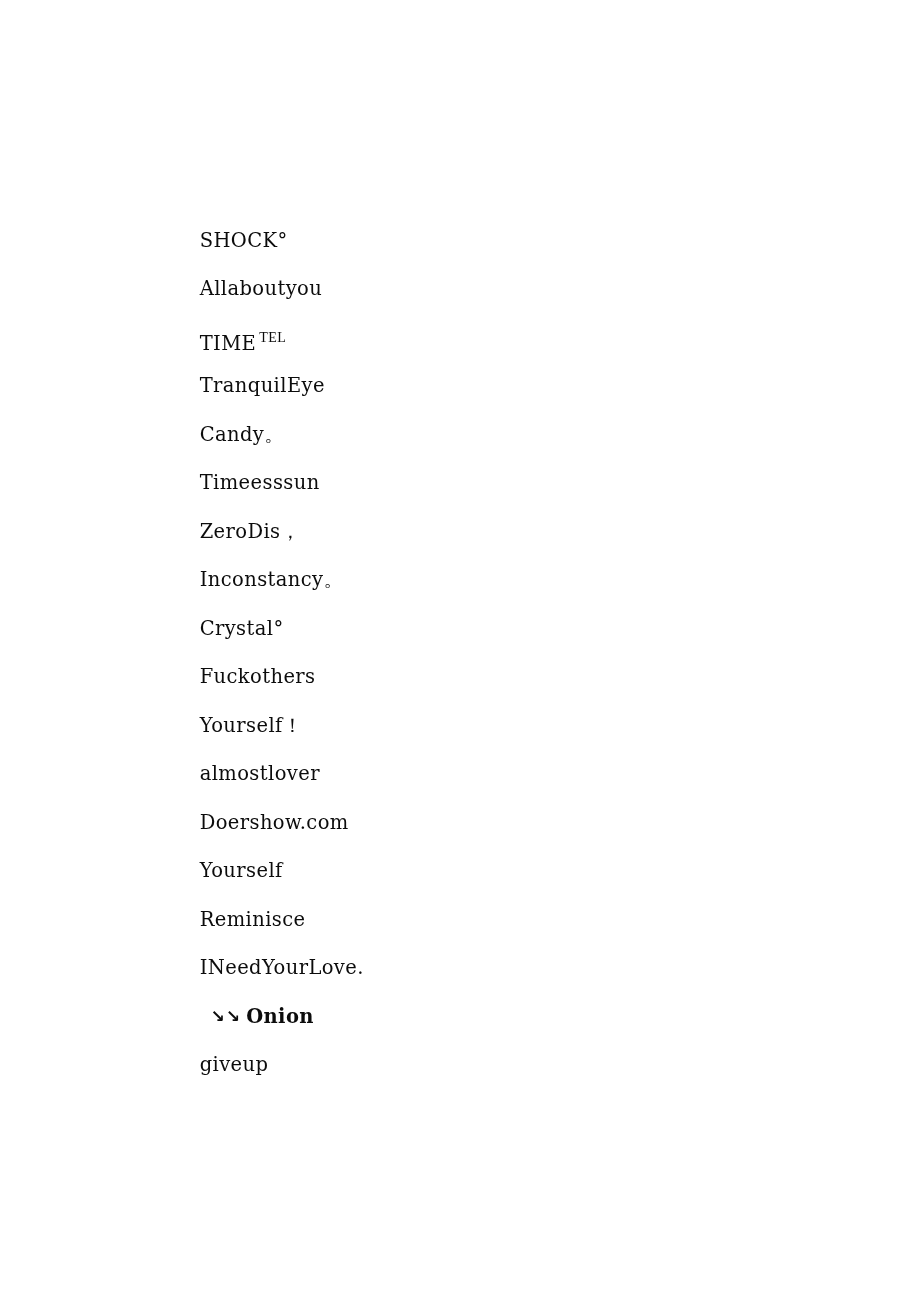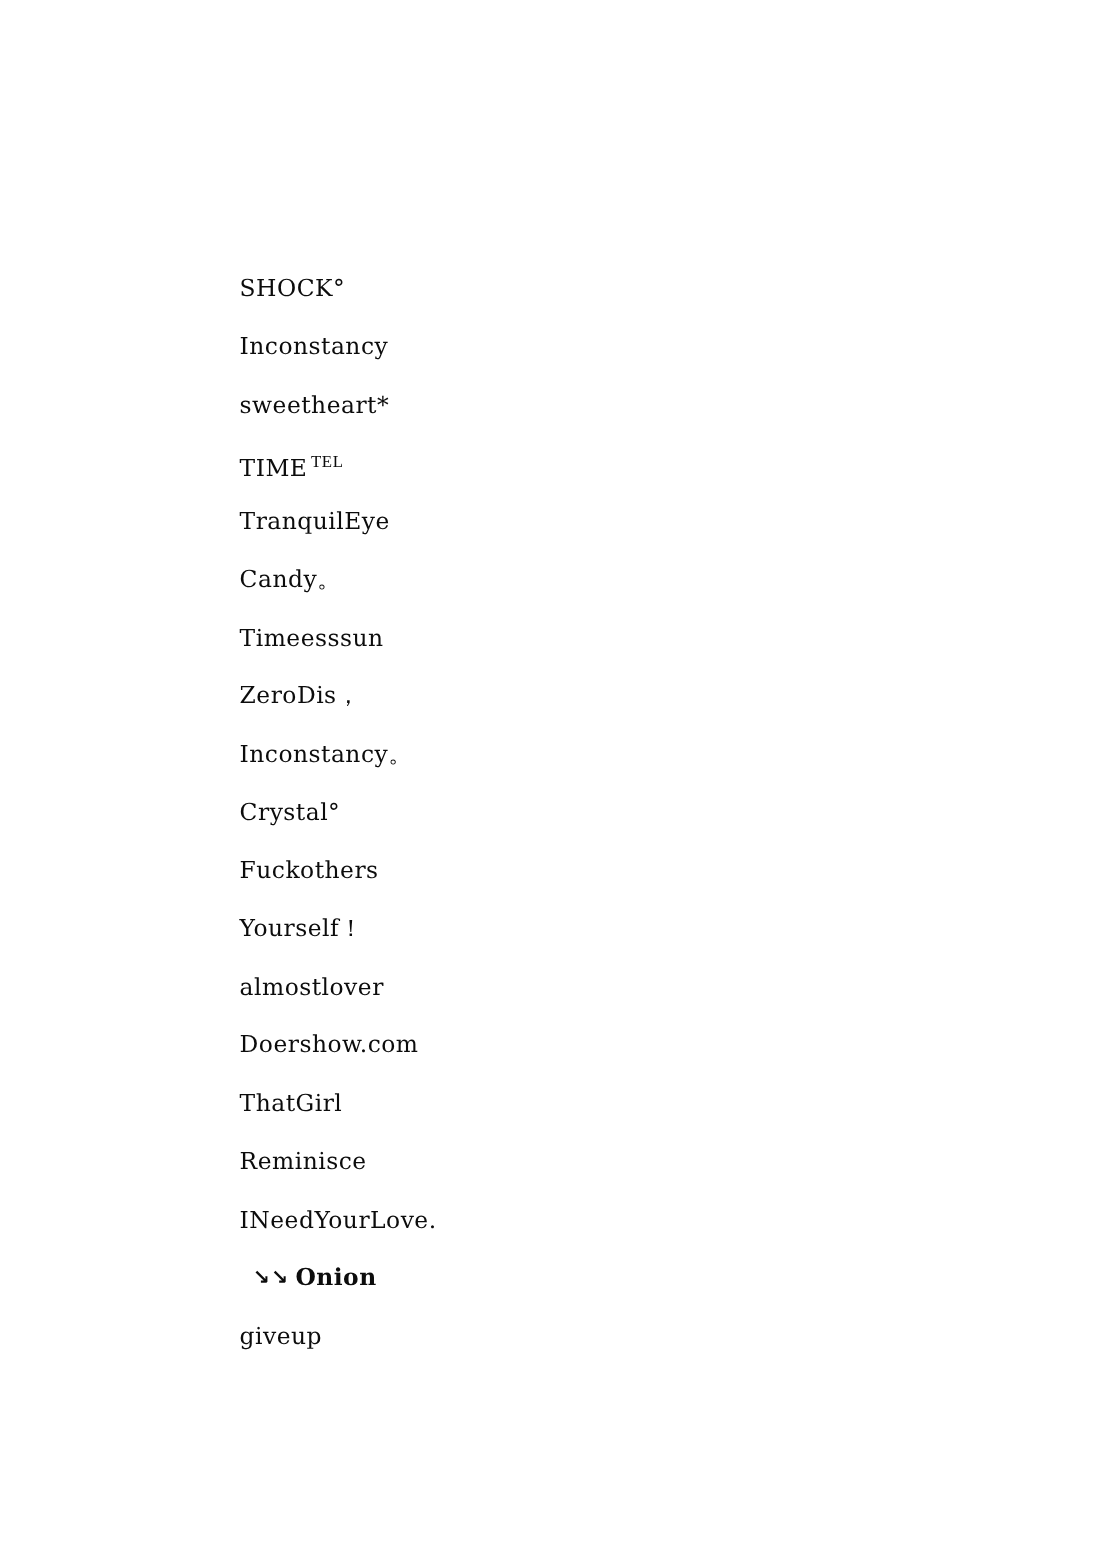--- a/index.html
+++ b/index.html
@@ -75,26 +75,23 @@
 <body>
 
 <div id="document-page">
   <div id="text-body">
 
     <div class="doc-line">
       <span class="txt">SHOCK°</span>
     </div>
 
     <div class="doc-line">
-      <span class="txt">Inconstancy</span>
+      <span class="txt">Allaboutyou</span>
     </div>
 
-    <div class="doc-line">
-      <span class="txt">sweetheart*</span>
-    </div>
 
     <div class="doc-line">
       <span class="txt">TIME</span><span class="sup-tel">TEL</span>
     </div>
 
     <div class="doc-line">
       <span class="txt">TranquilEye</span>
     </div>
 
 
@@ -128,21 +125,21 @@
 
     <div class="doc-line">
       <span class="txt">almostlover</span>
     </div>
 
     <div class="doc-line">
       <span class="txt">Doershow.com</span>
     </div>
 
     <div class="doc-line">
-      <span class="txt">ThatGirl</span>
+      <span class="txt">Yourself</span>
     </div>
 
     <div class="doc-line">
       <span class="txt">Reminisce</span>
     </div>
 
     <div class="doc-line">
       <span class="txt">INeedYourLove.</span>
     </div>
 

